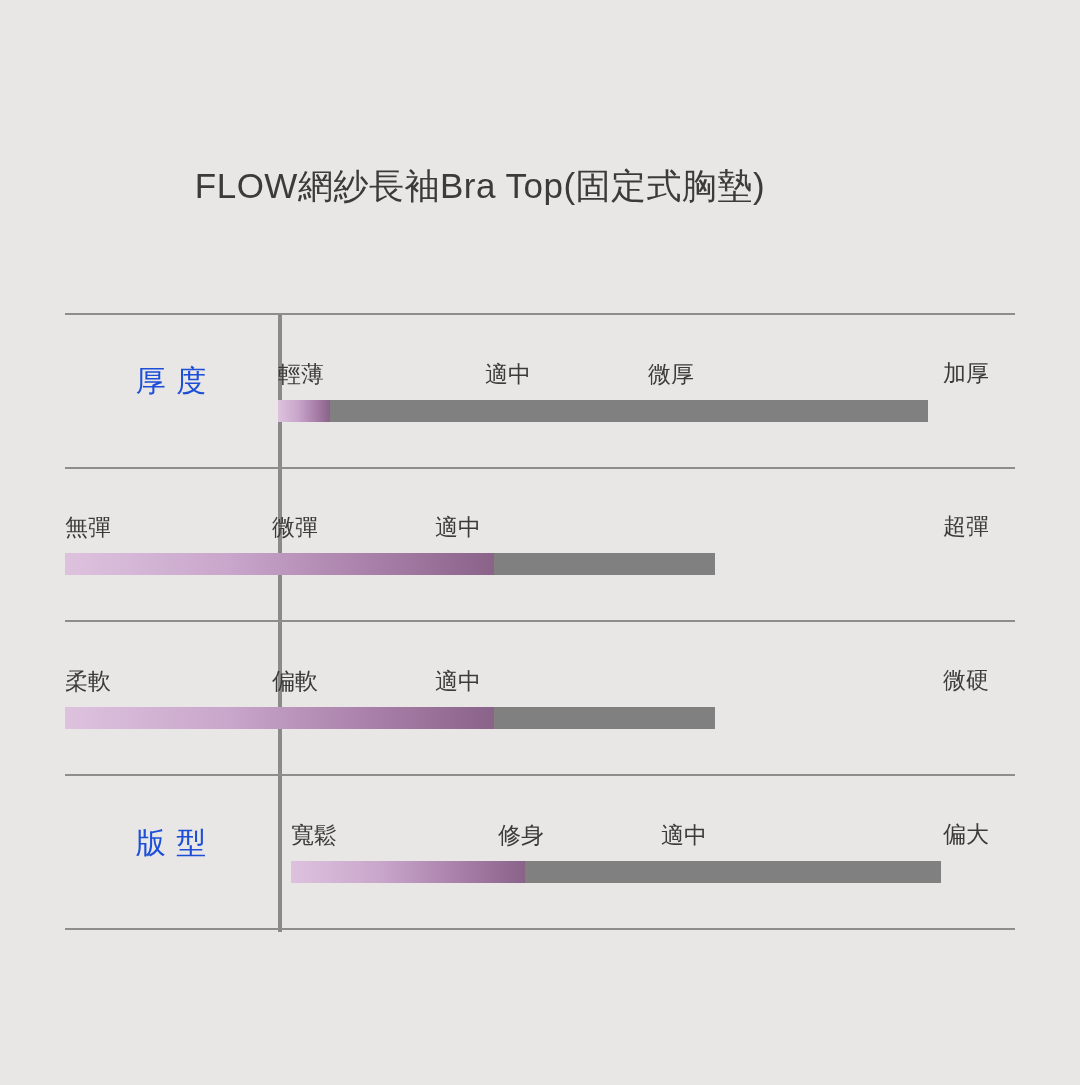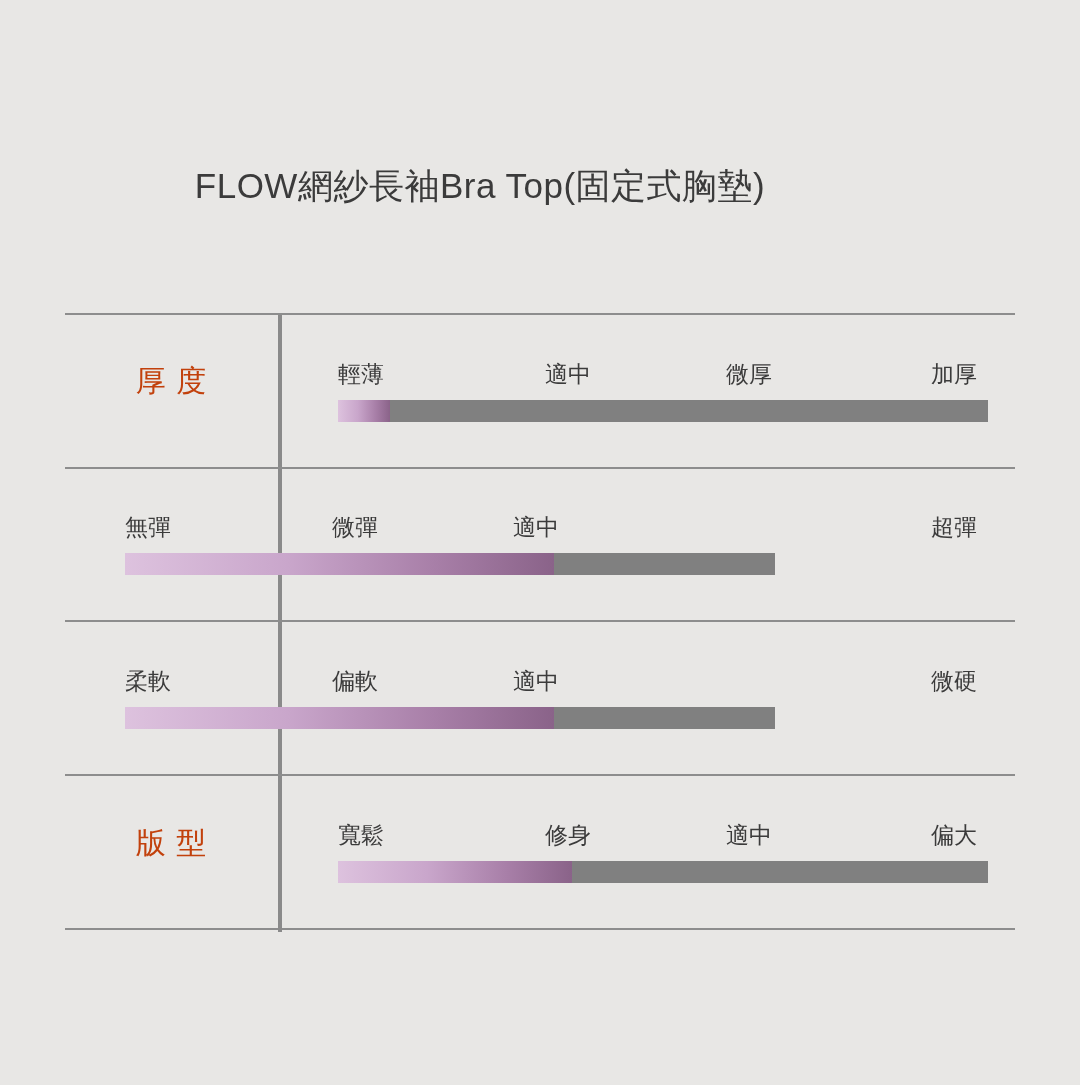--- a/index.html
+++ b/index.html
@@ -53,38 +53,37 @@
     background: #8a8a8a;
   }
 
   .row {
     position: relative;
     height: 153.5px;
     display: flex;
     align-items: stretch;
     border-bottom: 2px solid #8d8d8d;
   }
-  .row:last-child { border-bottom: none; }
+  .row:last-child { border-bottom: none; gap: 13px; }
 
   .row-label {
     width: 213px;
     flex: 0 0 213px;
     display: flex;
     align-items: center;
     justify-content: center;
     font-size: 30px;
-    color: #c2410c;
+    color: #1d4ed8;
     letter-spacing: 1px;
     padding-bottom: 18px;
   }
 
   .row-body {
     flex: 1 1 auto;
     position: relative;
-    padding-left: 60px;
     padding-right: 26px;
     display: flex;
     flex-direction: column;
     justify-content: center;
   }
 
   .scale-labels {
     position: relative;
     height: 28px;
     margin-bottom: 12px;
@@ -92,22 +91,22 @@
   .scale-labels span {
     position: absolute;
     top: 0;
     font-size: 23px;
     color: #3b3b3b;
     white-space: nowrap;
     line-height: 28px;
   }
   .scale-labels span.p0 { left: 0px; }
   .scale-labels span.p1 { left: 207px; }
-  .scale-labels span.p2 { left: 388px; }
-  .scale-labels span.p3 { right: 12px; }
+  .scale-labels span.p2 { left: 370px; }
+  .scale-labels span.p3 { right: 0px; font-family: Liberation Serif, serif; }
 
   .bar-track {
     position: relative;
     width: 650px;
     height: 22px;
     background: #808080;
     overflow: hidden;
   }
 
   .bar-fill {

